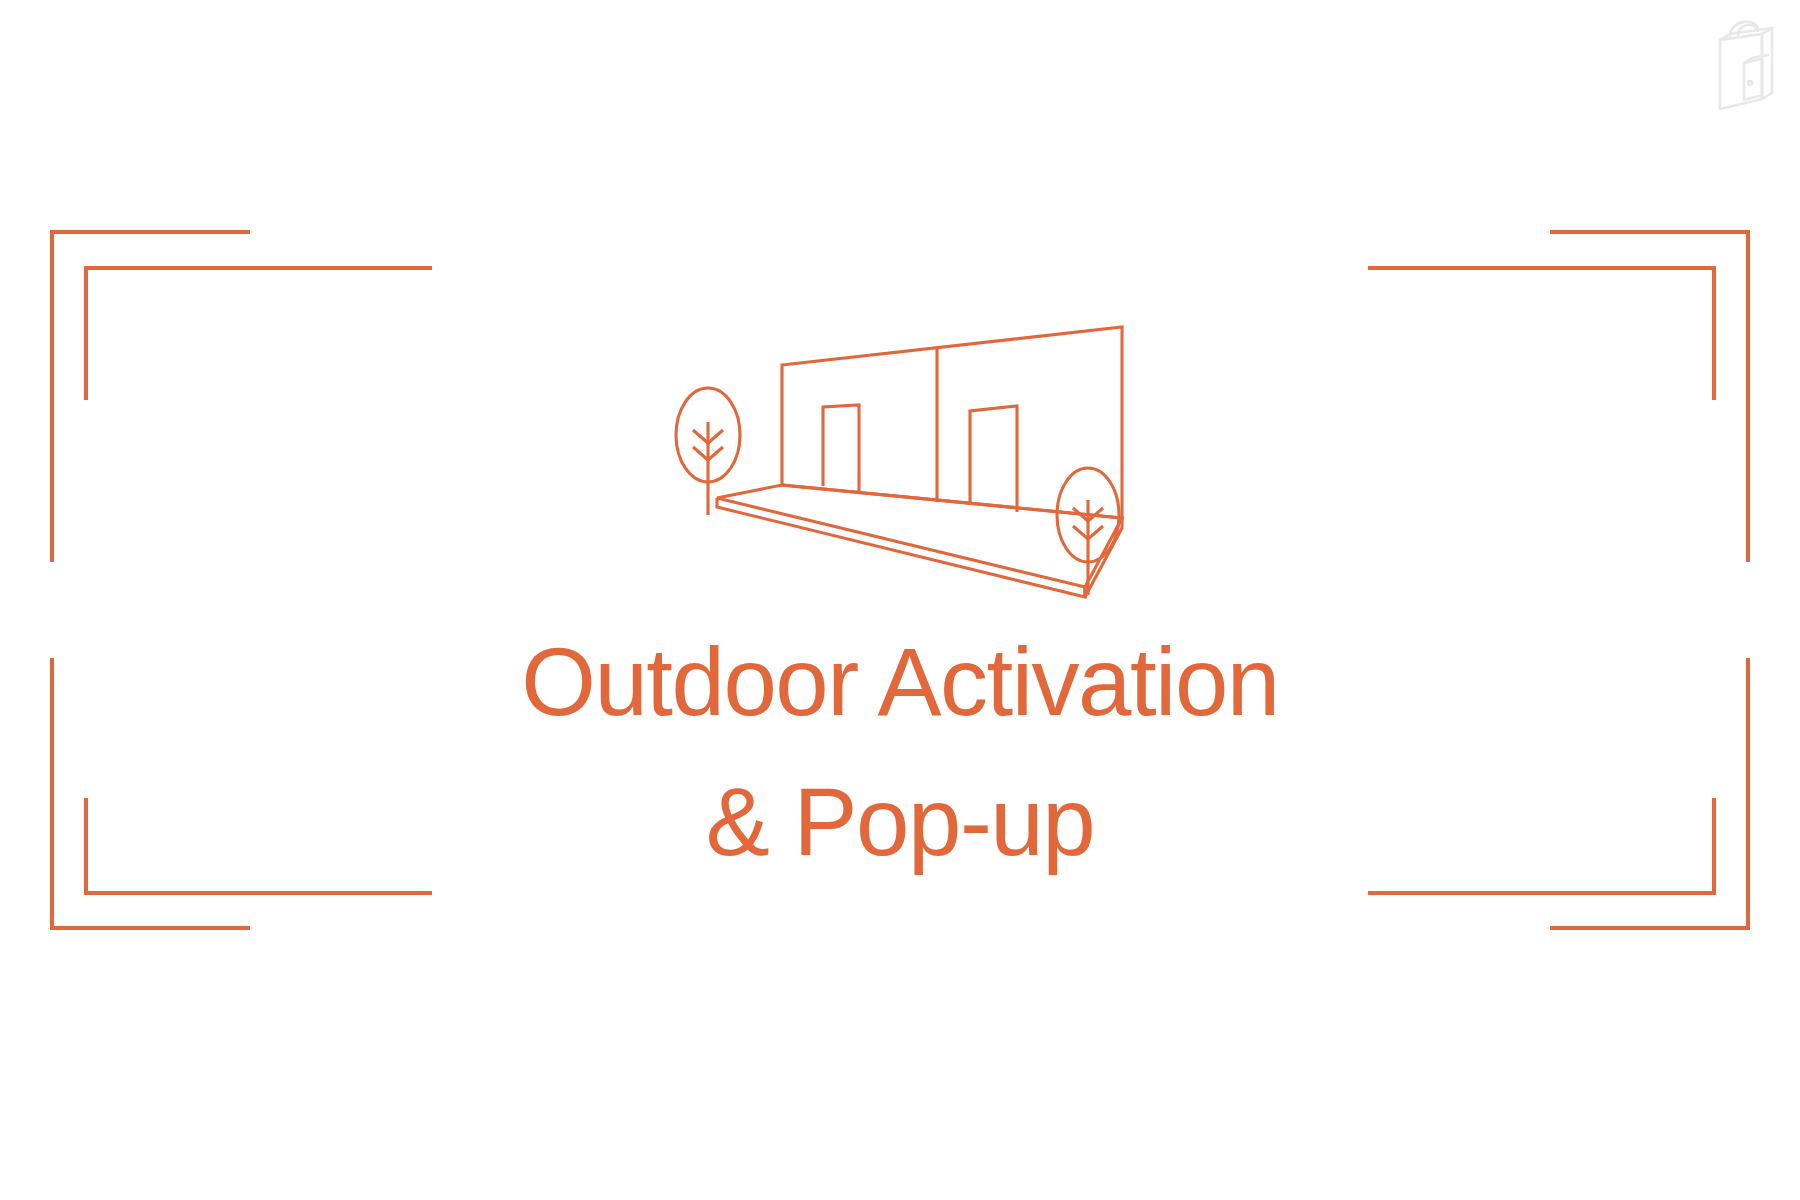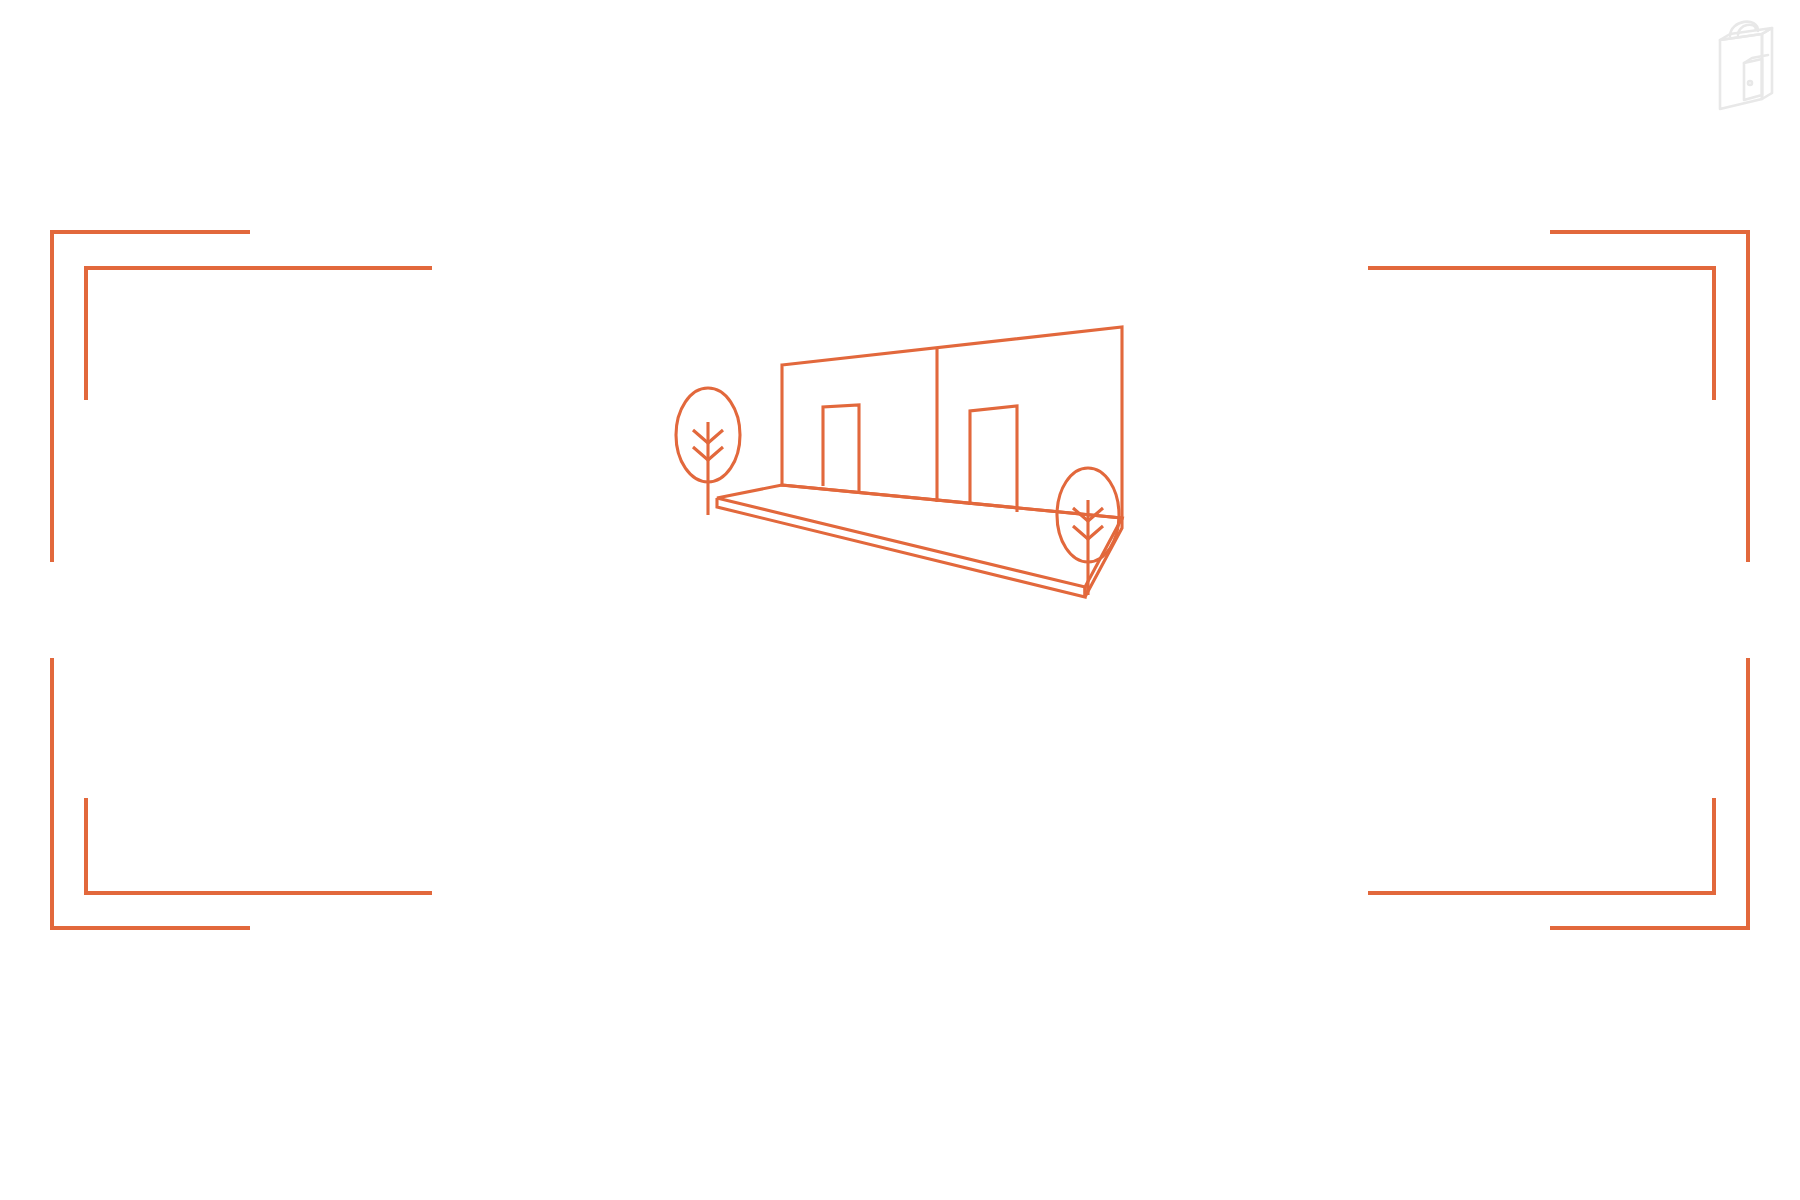--- a/index.html
+++ b/index.html
@@ -131,15 +131,17 @@
         <ellipse cx="428" cy="215" rx="31" ry="47"></ellipse>
         <line x1="428" y1="200" x2="428" y2="295"></line>
         <path d="M 413 208 L 428 221 M 443 208 L 428 221
                  M 413 226 L 428 239 M 443 226 L 428 239"></path>
       </g>
 
     </g>
   </svg>
 
   <div id="title-block">
+    <span class="title-line">Outdoor Activation</span>
+    <span class="title-line">&amp; Pop-up</span>
   </div>
 
 </div>
 
 </body></html>

